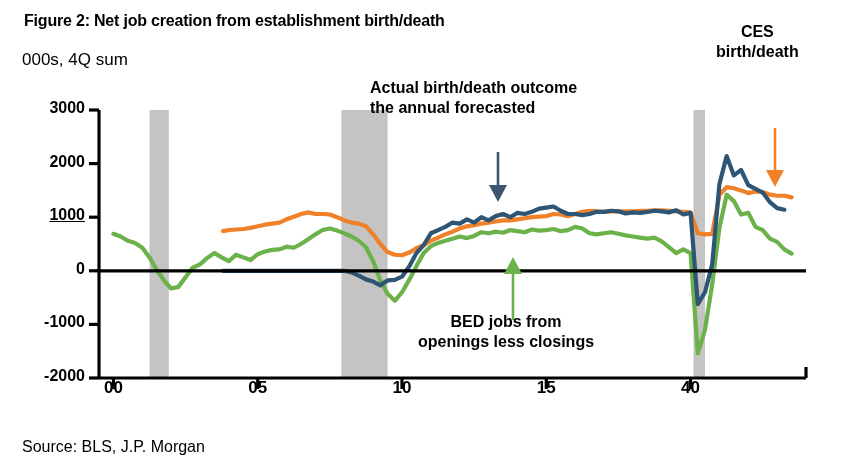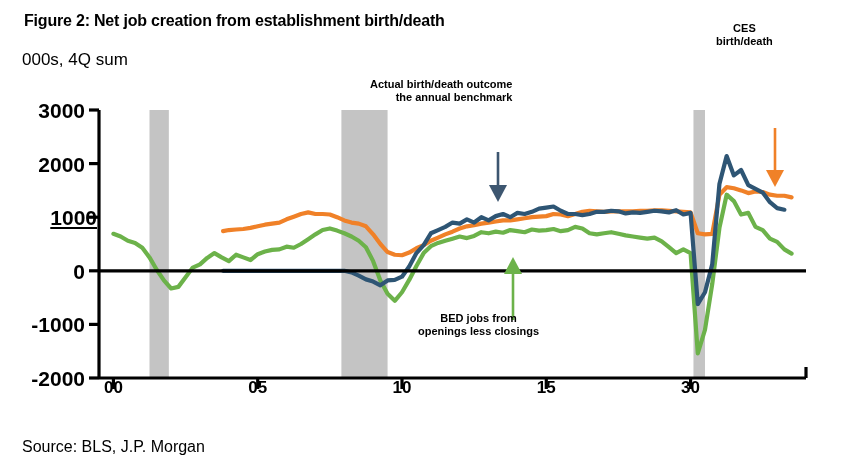--- a/index.html
+++ b/index.html
@@ -28,32 +28,32 @@
     position:absolute; left:22px; top:424px;
     font-size:16px; font-weight:normal;
     white-space:nowrap;
     margin-top:14px;
   }
 
   #plot-svg { position:absolute; left:0; top:0; }
 
   .ann {
     position:absolute;
-    font-size:11px;
+    font-size:16px;
     font-weight:bold;
     line-height:1.22;
     white-space:nowrap;
   }
-  #ann-navy { left:370px; top:78px; text-align:right; }
+  #ann-navy { left:370px; top:78px; text-align:left; }
   #ann-green { left:418px; top:312px; text-align:center; }
   #ann-orange { left:716px; top:22px; text-align:center; }
 
   .ytick-label {
     position:absolute;
-    font-size:21px; font-weight:bold;
+    font-size:16px; font-weight:bold;
     text-align:right;
     width:74px;
   }
   .xtick-label {
     position:absolute;
     font-size:17px; font-weight:bold;
     text-align:center;
     width:46px;
     top:378px;
   }
@@ -101,36 +101,36 @@
         <line x1="513" y1="320" x2="513" y2="272" stroke="#6cb24a" stroke-width="2.6"></line>
         <polygon points="513,257 504,274 522,274" fill="#6cb24a"></polygon>
         <line x1="775" y1="128" x2="775" y2="172" stroke="#f08128" stroke-width="2.6"></line>
         <polygon points="775,187 766,170 784,170" fill="#f08128"></polygon>
       </g>
   </svg>
 
   <div id="ytick-wrap">
       <div class="ytick-label" style="left: 11px; top: 99px;">3000</div>
       <div class="ytick-label" style="left: 11px; top: 152.6px;">2000</div>
-      <div class="ytick-label" style="left: 23px; top: 206.2px; text-decoration: underline;">1000</div>
+      <div class="ytick-label" style="left: 11px; top: 206.2px; text-decoration: underline;">1000</div>
       <div class="ytick-label" style="left: 11px; top: 259.8px;">0</div>
       <div class="ytick-label" style="left: 11px; top: 313.4px;">-1000</div>
       <div class="ytick-label" style="left: 11px; top: 367px;">-2000</div>
     </div>
   <div id="xtick-wrap">
       <div class="xtick-label" style="left: 90.4286px;">00</div>
       <div class="xtick-label" style="left: 234.714px;">05</div>
       <div class="xtick-label" style="left: 379px;">10</div>
       <div class="xtick-label" style="left: 523.286px;">15</div>
-      <div class="xtick-label" style="left: 667.571px;">30</div>
+      <div class="xtick-label" style="left: 667.571px;">40</div>
     </div>
 
   <div class="ann" id="ann-navy">
     <div>Actual birth/death outcome</div>
-    <div>the annual benchmark</div>
+    <div>the annual forecasted</div>
   </div>
 
   <div class="ann" id="ann-green">
     <div>BED jobs from</div>
     <div>openings less closings</div>
   </div>
 
   <div class="ann" id="ann-orange">
     <div>CES</div>
     <div>birth/death</div>

